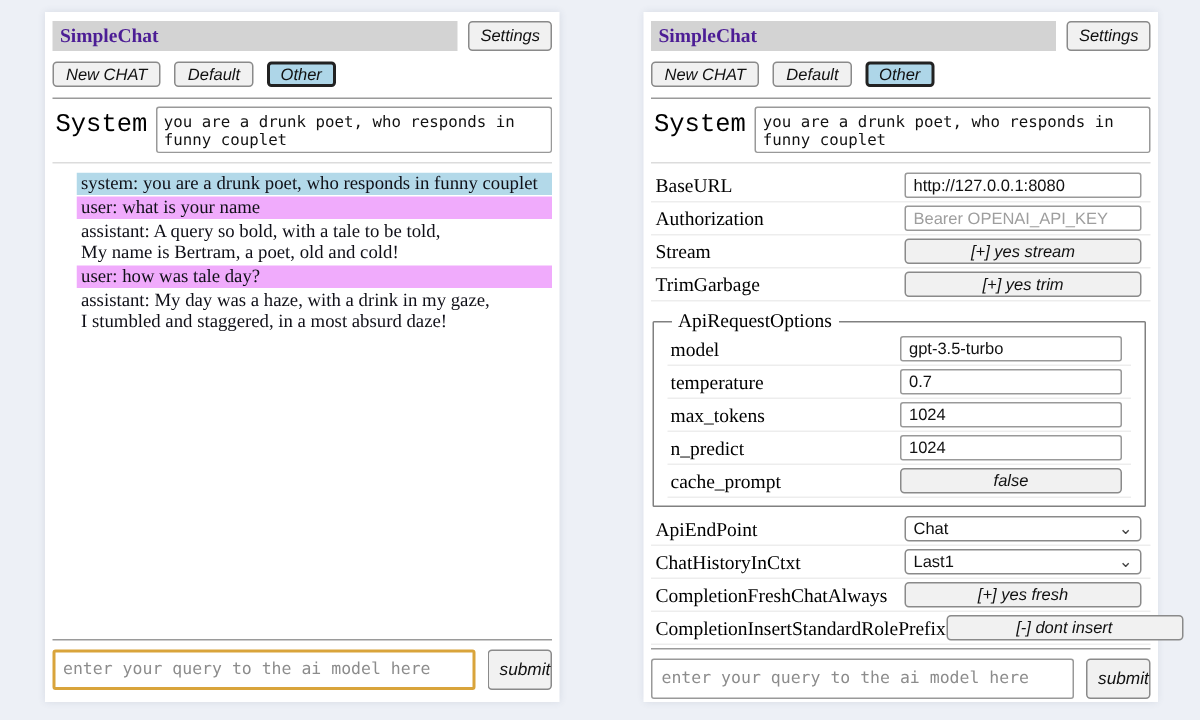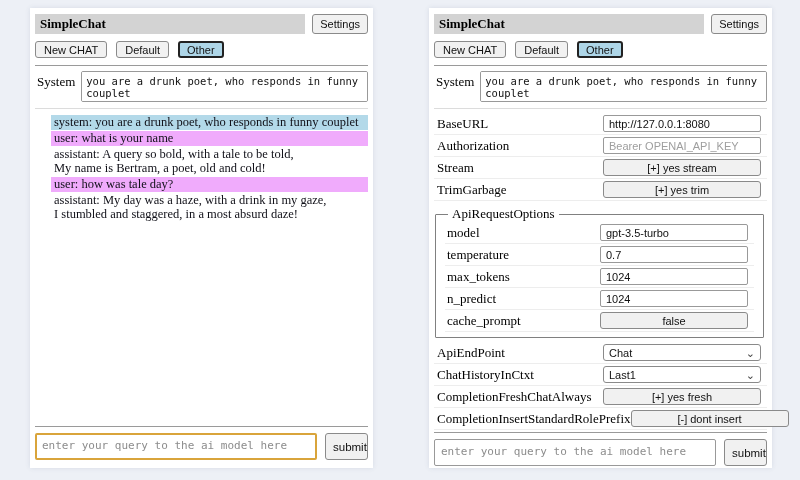--- a/index.html
+++ b/index.html
@@ -14,36 +14,36 @@
     width: 343px; height: 460px;
     background: #ffffff;
     box-shadow: 0 0 5px rgba(60,70,110,.12);
     padding: 6px 5px 8px 5px;
     display: flex; flex-direction: column;
   }
   
   .hdr { display: flex; gap: 7px; align-items: stretch; }
   .titlebar {
     flex: 1; background: #d3d3d3; font-weight: bold;
-    font-size: 13px; padding: 2px 5px; color: #000000;
+    font-size: 13px; padding: 2px 5px; color: #4c1d95;
   }
   button {
     font-family: "Liberation Sans", sans-serif; font-size: 11px;
     background: #f1f1f1; border: 1px solid #8a8a8a; border-radius: 3px;
-    padding: 1px 7px; color: #111; cursor: pointer;
+    padding: 1px 7px; color: #111; cursor: pointer; font-style: italic;
   }
   .settings-btn { min-width: 52px; }
   .sessions { display: flex; gap: 9px; margin: 7px 0 3px; }
   .sessions button { height: 17px; padding: 0 8px; }
   .sessions button.active { background: #aed6e8; border: 2px solid #222; padding: 0 7px; }
   hr.dark { border: none; border-top: 1px solid #9a9a9a; margin: 4px 0 3px; }
   hr.light { border: none; border-top: 1px solid #dcdcdc; margin: 3px 0 2px; }
   
   .system-row { display: flex; gap: 6px; align-items: flex-start; margin: 2px 0 3px; }
-  .system-row label { font-size: 13px; padding: 3px 0 0 2px; }
+  .system-row label { font-size: 17px; padding: 3px 0 0 2px; font-family: Liberation Mono, monospace; }
   .system-row textarea {
     flex: 1; height: 31px; resize: none;
     font-family: "DejaVu Sans Mono", monospace; font-size: 10.5px;
     border: 1px solid #999; border-radius: 2px; padding: 3px 4px; color: #111;
   }
   
   .chat-area { flex: 1; margin-top: 4px; overflow: hidden; margin-left: 16px; }
   .msg {
     font-size: 12.5px; line-height: 14px; padding: 0 3px 1px;
     margin-bottom: 1px; white-space: pre-line; color: #101018;

